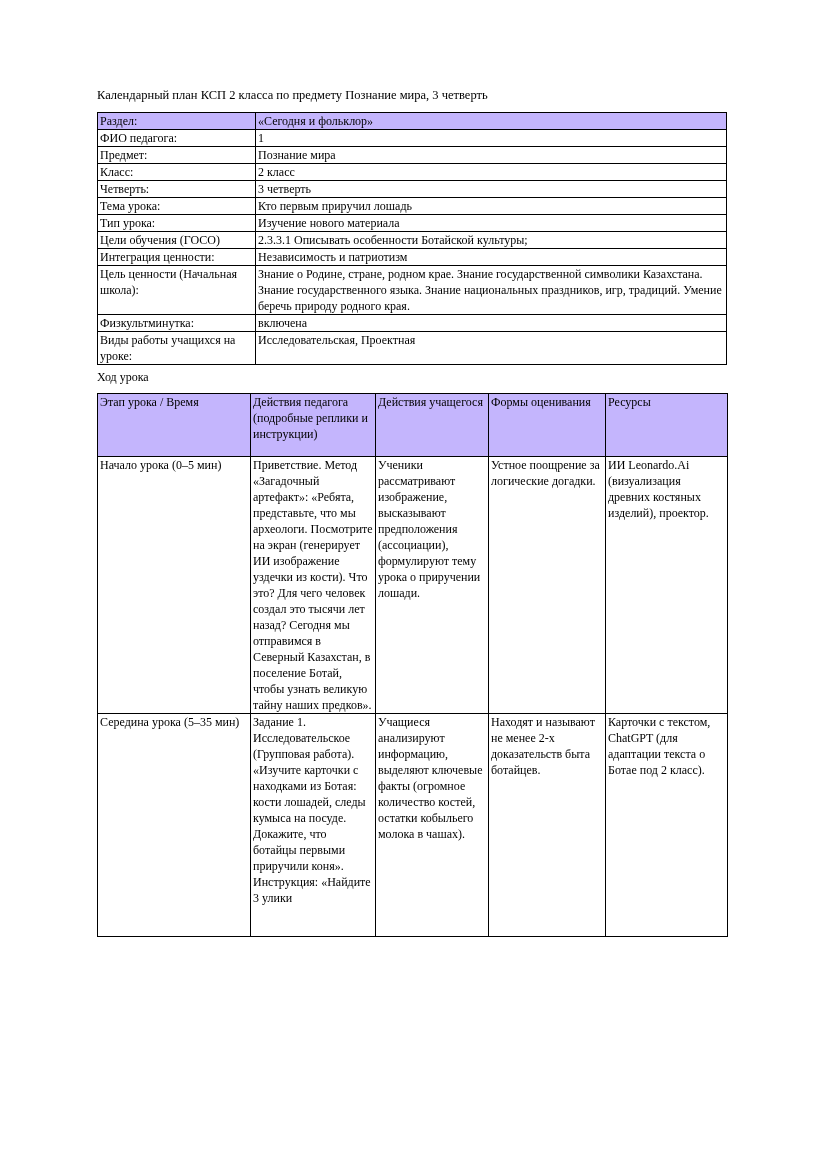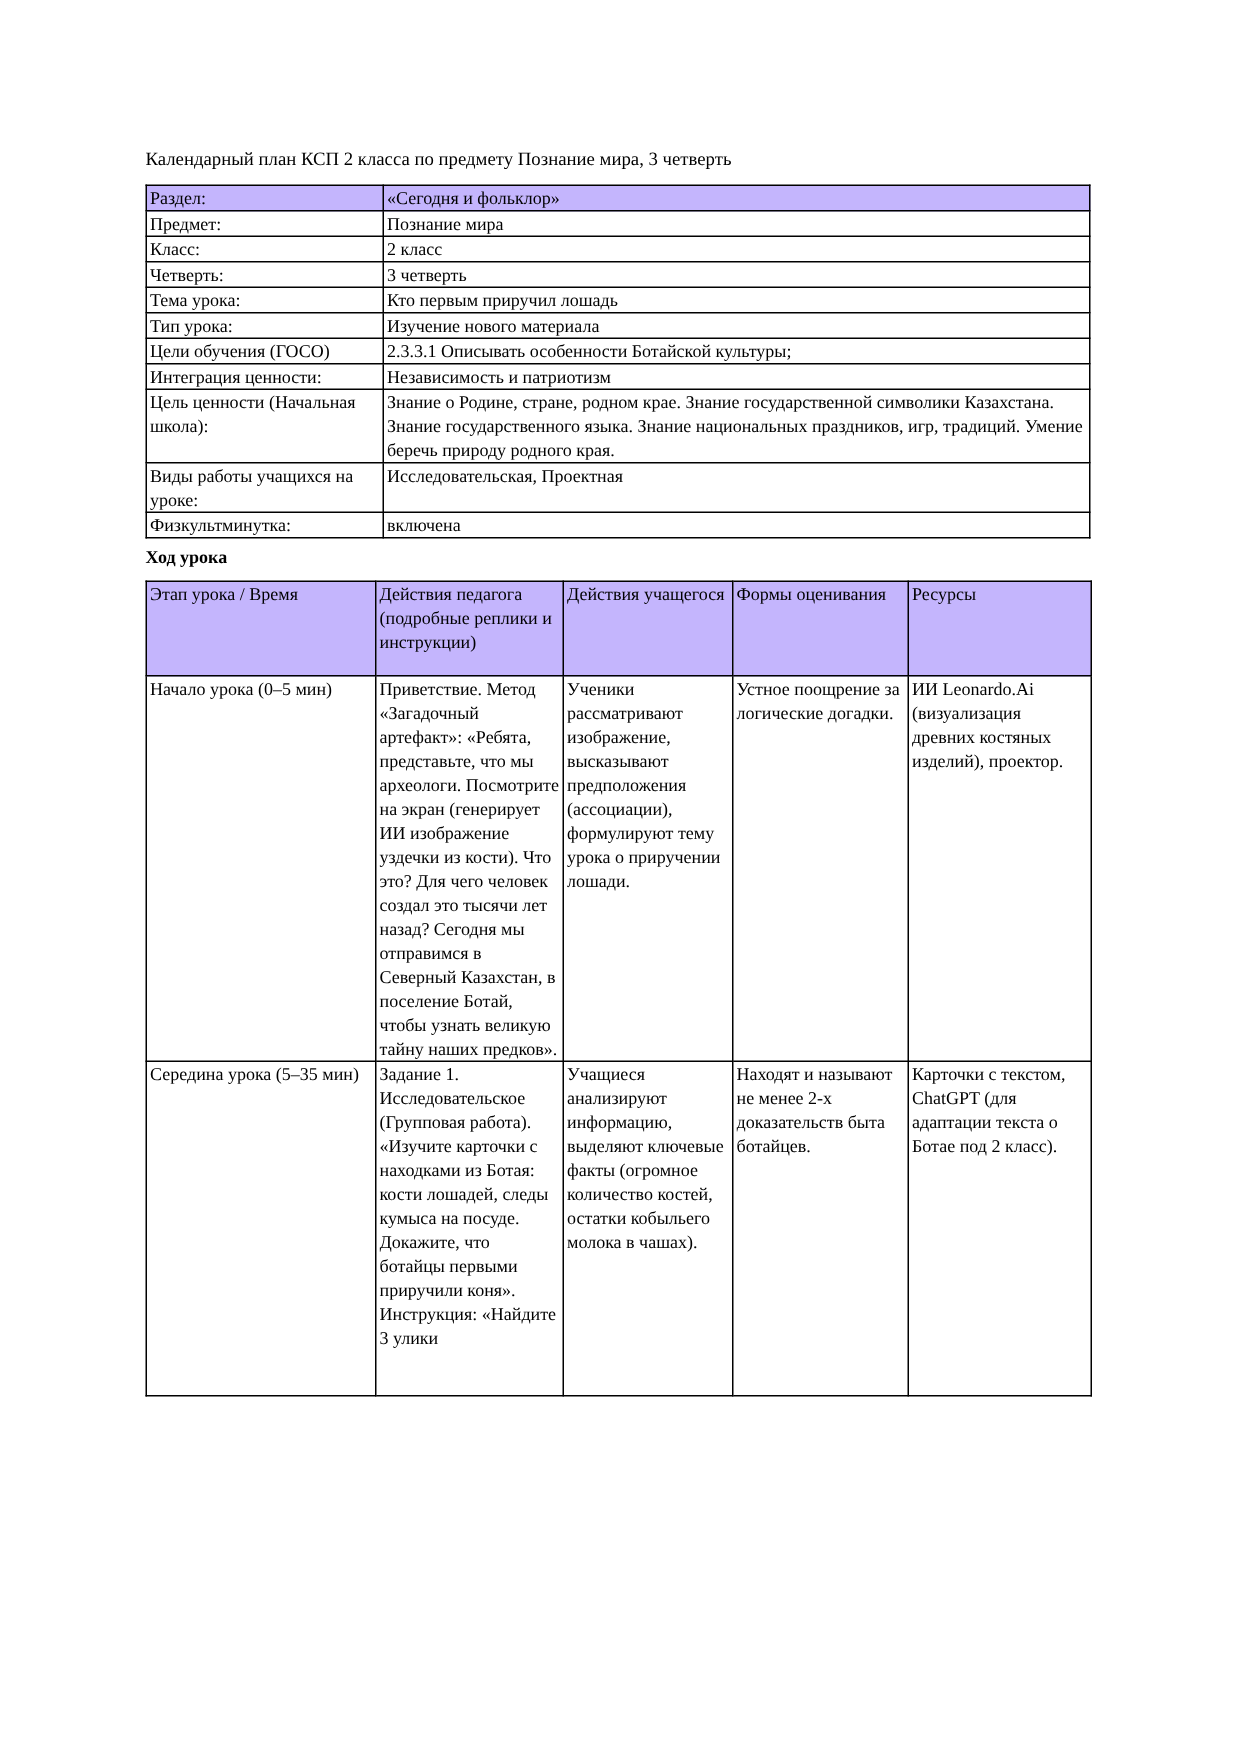--- a/index.html
+++ b/index.html
@@ -11,21 +11,21 @@
     width: 827px;
     height: 1170px;
     position: relative;
     font-family: "Liberation Serif", serif;
     color: #000000;
     overflow: hidden;
   }
   .page-content {
     position: absolute;
     left: 97px;
-    top: 99px;
+    top: 88px;
     width: 630px;
   }
   .doc-title {
     font-size: 12.5px;
     line-height: 14px;
     font-weight: normal;
     margin: 0 0 10px 0;
   }
   table {
     border-collapse: collapse;
@@ -41,40 +41,44 @@
     text-align: left;
     font-weight: normal;
     word-wrap: break-word;
   }
   .info-table .label-col { width: 153px; }
   .row-gray td, .plan-table thead th { background: #c4b5fd; }
   .section-heading {
     font-size: 12px;
     line-height: 16px;
     margin: 4px 0 8px 0;
-    font-weight: bold;
+    font-weight: normal;
   }
   .plan-table thead th { height: 62px; }
   .clip-cell {
     height: 222px;
     overflow: hidden;
   }
 </style>
 </head>
 <body>
 
 <div class="page-content">
 
   <p class="doc-title">Календарный план КСП 2 класса по предмету Познание мира, 3 четверть</p>
 
   <table class="info-table">
     <tbody>
       <tr class="row-gray">
         <td class="label-col">Раздел:</td>
         <td>«Сегодня и фольклор»</td>
+      </tr>
+      <tr>
+        <td class="label-col">ФИО педагога:</td>
+        <td>1</td>
       </tr>
       <tr>
         <td class="label-col">Предмет:</td>
         <td>Познание мира</td>
       </tr>
       <tr>
         <td class="label-col">Класс:</td>
         <td>2 класс</td>
       </tr>
       <tr>
@@ -95,26 +99,26 @@
       </tr>
       <tr>
         <td class="label-col">Интеграция ценности:</td>
         <td>Независимость и патриотизм</td>
       </tr>
       <tr>
         <td class="label-col">Цель ценности (Начальная школа):</td>
         <td>Знание о Родине, стране, родном крае. Знание государственной символики Казахстана. Знание государственного языка. Знание национальных праздников, игр, традиций. Умение беречь природу родного края.</td>
       </tr>
       <tr>
+        <td class="label-col">Физкультминутка:</td>
+        <td>включена</td>
+      </tr>
+      <tr>
         <td class="label-col">Виды работы учащихся на уроке:</td>
         <td>Исследовательская, Проектная</td>
-      </tr>
-      <tr>
-        <td class="label-col">Физкультминутка:</td>
-        <td>включена</td>
       </tr>
     </tbody>
   </table>
 
   <p class="section-heading">Ход урока</p>
 
   <table class="plan-table">
     <colgroup>
       <col style="width:153px">
       <col style="width:125px">

